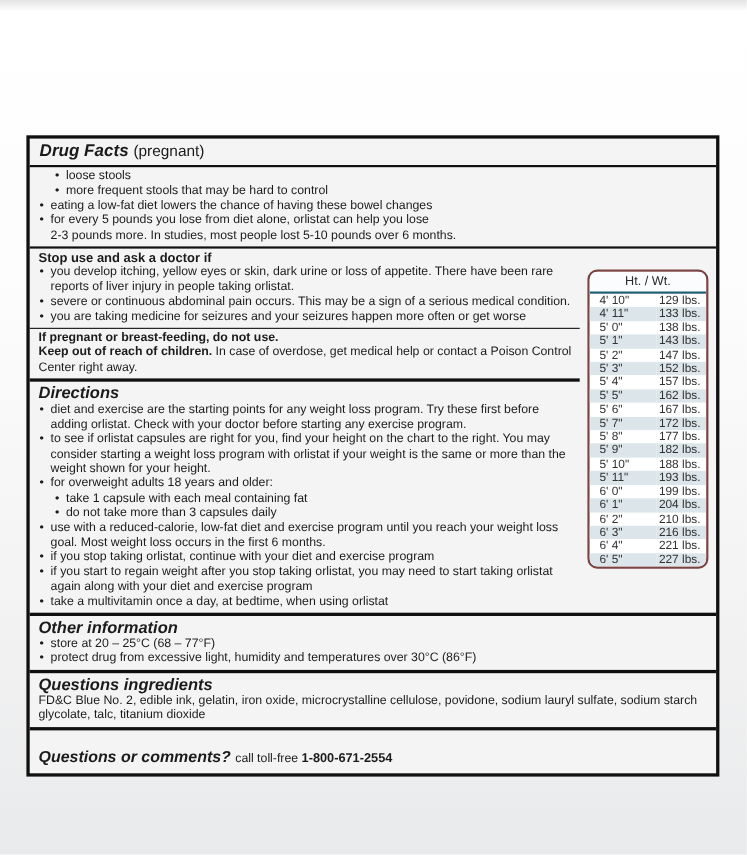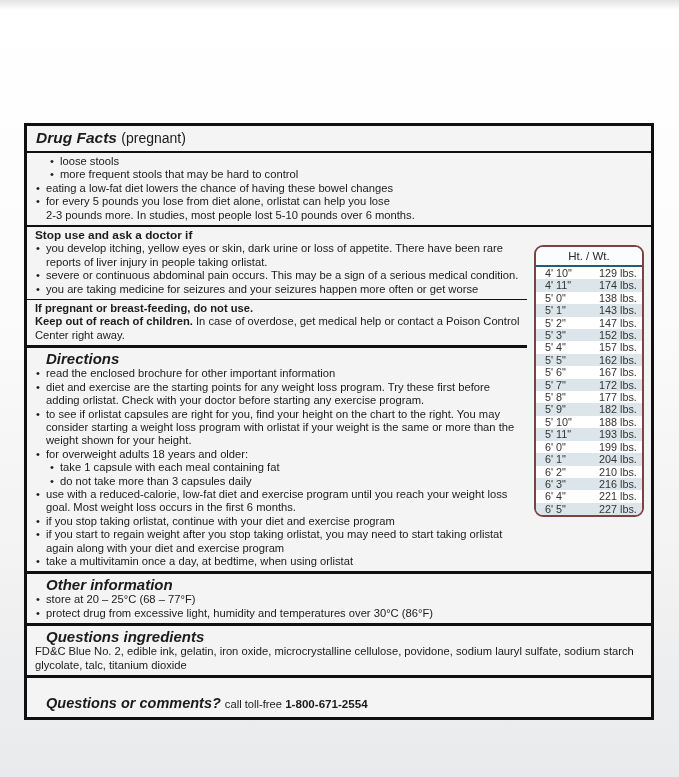--- a/index.html
+++ b/index.html
@@ -36,21 +36,21 @@
   .short{margin-right:124px;}
   ul{list-style:none;margin:0;padding:0;}
   li{
     position:relative;padding-left:11px;white-space:pre-line;
     data:none;
   }
   li::before{content:"\2022";position:absolute;left:1px;top:0;}
   li.sub{margin-left:14px;}
   li.b{font-weight:normal;}
   .bold-head{font-weight:bold;font-size:11.8px;}
-  .head-italic{font-weight:bold;font-style:italic;font-size:15px;line-height:17px;margin-left:11px;}
+  .head-italic{font-weight:bold;font-style:italic;font-size:15px;line-height:17px;}
   .head-italic.inline{display:inline;font-size:14.5px;margin-right:4px;}
   p{margin:0;}
   .b{font-weight:bold;}
   .questions{padding-top:17px;padding-bottom:5px;}
   .q-text{font-size:11.2px;}
   .phone{font-size:11.6px;}
   
   .htwt{
     position:absolute;top:119px;left:507px;width:110px;box-sizing:border-box;
     background:#ffffff;border:2px solid #7c4343;border-radius:9px;overflow:hidden;
@@ -105,21 +105,20 @@
     <div class="section narrow">
       <p><span class="b">If pregnant or breast-feeding, do not use.</span></p>
       <p><span class="b">Keep out of reach of children.</span><span> In case of overdose, get medical help or contact a Poison Control Center right away.</span></p>
     </div>
 
     <div class="rule r3 short"></div>
 
     <div class="section narrow">
       <div class="head-italic">Directions</div>
       <ul>
-          <li>read the enclosed brochure for other important information</li>
           <li>diet and exercise are the starting points for any weight loss program. Try these first before adding orlistat. Check with your doctor before starting any exercise program.</li>
           <li>to see if orlistat capsules are right for you, find your height on the chart to the right. You may consider starting a weight loss program with orlistat if your weight is the same or more than the weight shown for your height.</li>
           <li class="b">for overweight adults 18 years and older:</li>
           <li class="sub">take 1 capsule with each meal containing fat</li>
           <li class="sub">do not take more than 3 capsules daily</li>
           <li>use with a reduced-calorie, low-fat diet and exercise program until you reach your weight loss goal. Most weight loss occurs in the first 6 months.</li>
           <li>if you stop taking orlistat, continue with your diet and exercise program</li>
           <li>if you start to regain weight after you stop taking orlistat, you may need to start taking orlistat again along with your diet and exercise program</li>
           <li class="b">take a multivitamin once a day, at bedtime, when using orlistat</li>
         </ul>
@@ -151,21 +150,21 @@
     <div class="htwt">
       <div class="htwt-head">Ht. / Wt.</div>
       <table>
           <tbody>
             <tr>
               <td>4' 10"</td>
               <td>129 lbs.</td>
             </tr>
             <tr>
               <td>4' 11"</td>
-              <td>174 lbs.</td>
+              <td>133 lbs.</td>
             </tr>
             <tr>
               <td>5' 0"</td>
               <td>138 lbs.</td>
             </tr>
             <tr>
               <td>5' 1"</td>
               <td>143 lbs.</td>
             </tr>
             <tr>

